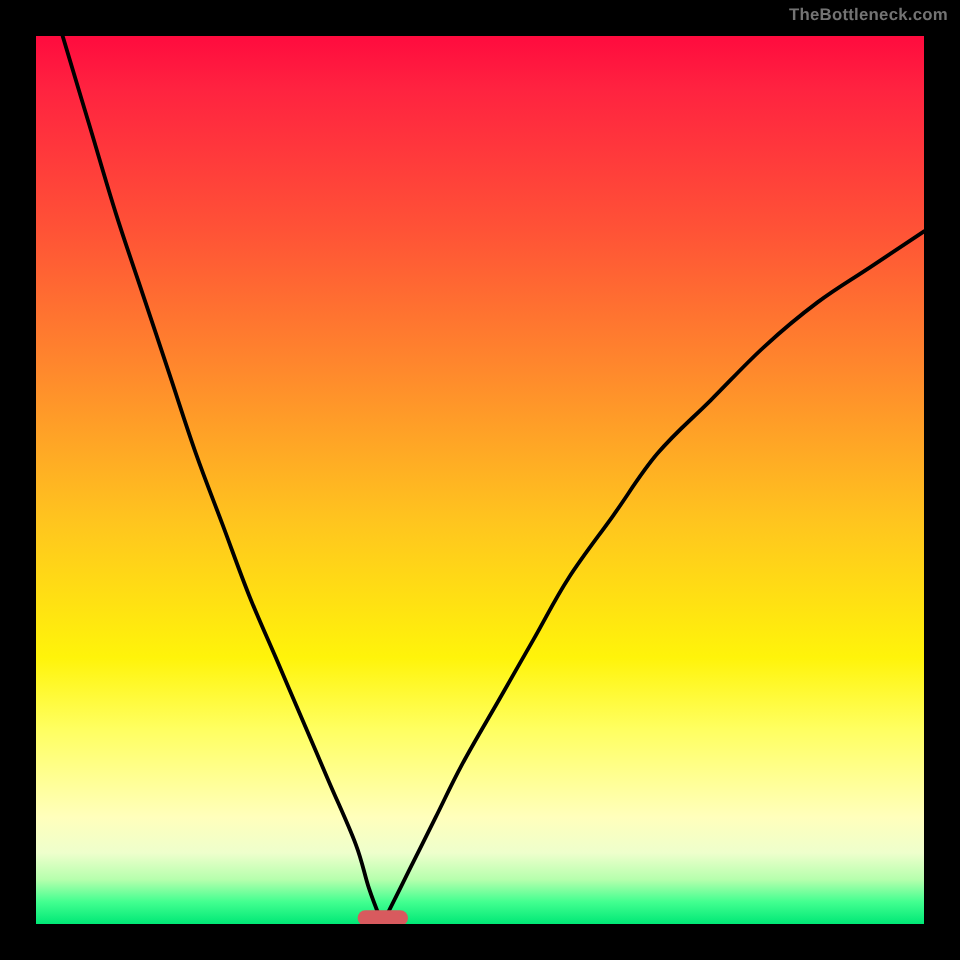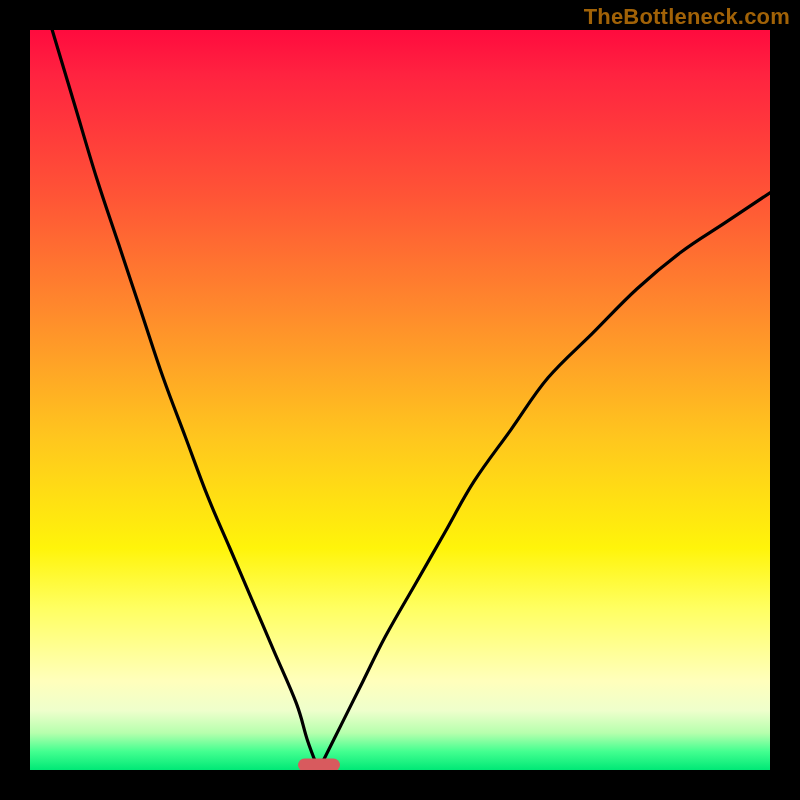--- a/index.html
+++ b/index.html
@@ -57,22 +57,22 @@
     width: 42px;
     height: 13px;
     border-radius: 7px;
     background: #d85a5e;
     transform: translate(-50%, -50%);
   }
   .watermark {
     position: absolute;
     top: 4px;
     right: 10px;
-    color: #a16207;
-    font-size: 22px;
+    color: #737373;
+    font-size: 14px;
     font-weight: 600;
     letter-spacing: 0.2px;
   }
 </style>
 </head>
 <body>
 
 <div class="frame">
 
   <div class="watermark">TheBottleneck.com</div>

